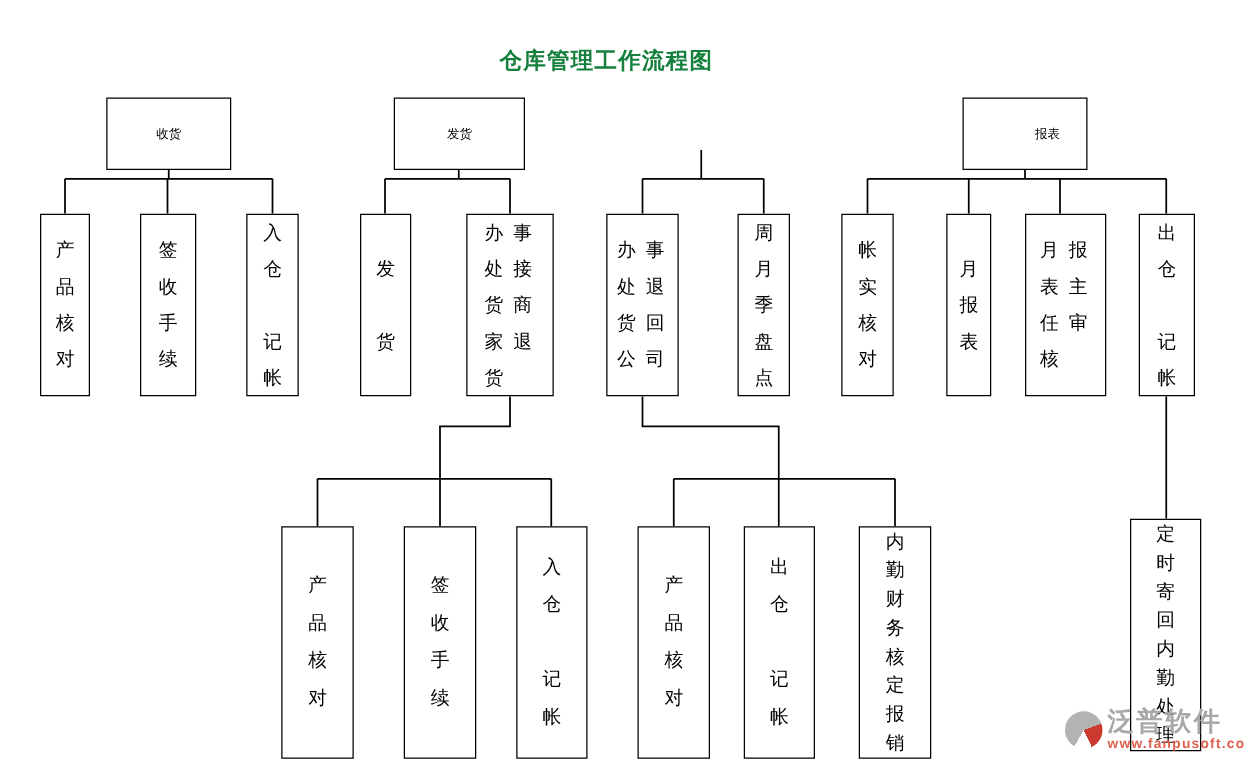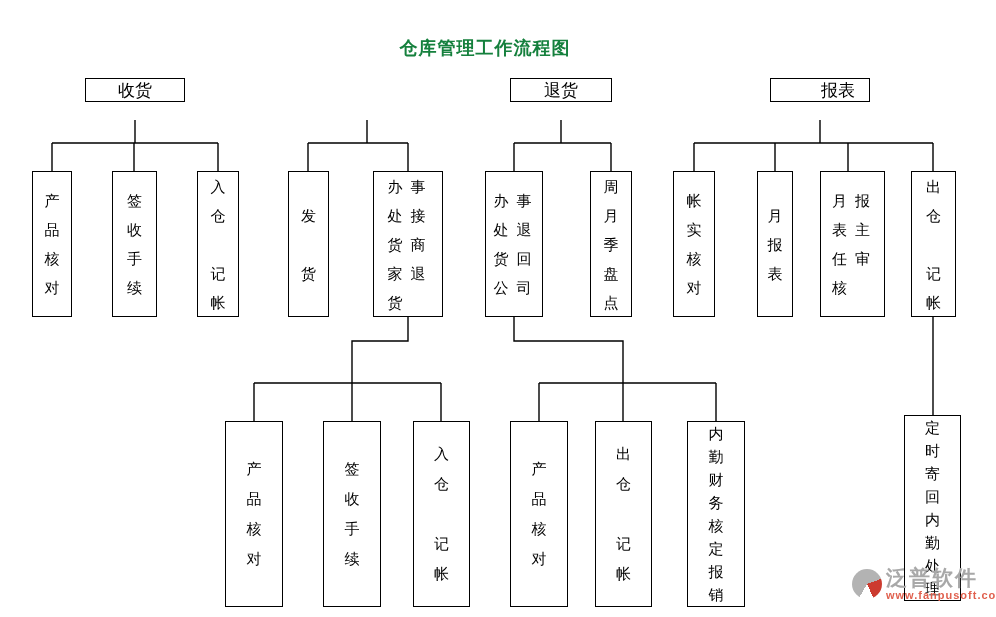--- a/index.html
+++ b/index.html
@@ -16,21 +16,21 @@
   .box {
     position:absolute; box-sizing:border-box; border:1.5px solid #000; background:#fff;
     display:flex; align-items:center; justify-content:center; text-align:center;
     font-size:15px; line-height:29px;
   }
   .v { white-space:pre-line; }
   .lh29 { line-height:29px; }
   .lh30 { line-height:30px; }
   .lh23 { line-height:23px; }
   .cols2 { text-align:left; letter-spacing:8px; padding-left:5px; }
-  .toprow { height:24px; top:78px; font-size:17px; }
+  .toprow { height:58px; top:78px; font-size:10px; }
   
   #t1 { left:85px;  width:100px; }
   #t2 { left:315px; width:105px; }
   #t3 { left:510px; width:102px; }
   #t4 { left:770px; width:100px;padding-left:36px; }
   
   .mid { top:171px; height:146px; }
   #b1  { left:32px;  width:40px; }
   #b2  { left:112px; width:45px; }
   #b3  { left:197px; width:42px; }
@@ -75,21 +75,21 @@
     <path d="M561 120 V143 M514 143 H611 M514 143 V171 M611 143 V171"></path>
     <path d="M820 120 V143 M694 143 H933 M694 143 V171 M775 143 V171 M848 143 V171 M933 143 V171"></path>
     <path d="M408 317 V341 H352 V421 M254 383 H441 M254 383 V421 M441 383 V421"></path>
     <path d="M514 317 V341 H623 V421 M539 383 H716 M539 383 V421 M716 383 V421"></path>
     <path d="M933 317 V415"></path>
   </svg>
 
   <div id="title">仓库管理工作流程图</div>
 
   <div class="box toprow" id="t1">收货</div>
-  <div class="box toprow" id="t3">退货</div>
+  <div class="box toprow" id="t2">发货</div>
   <div class="box toprow" id="t4">报表</div>
 
   <div class="box mid v lh29" id="b1">产
 品
 核
 对</div>
   <div class="box mid v lh29" id="b2">签
 收
 手
 续</div>

